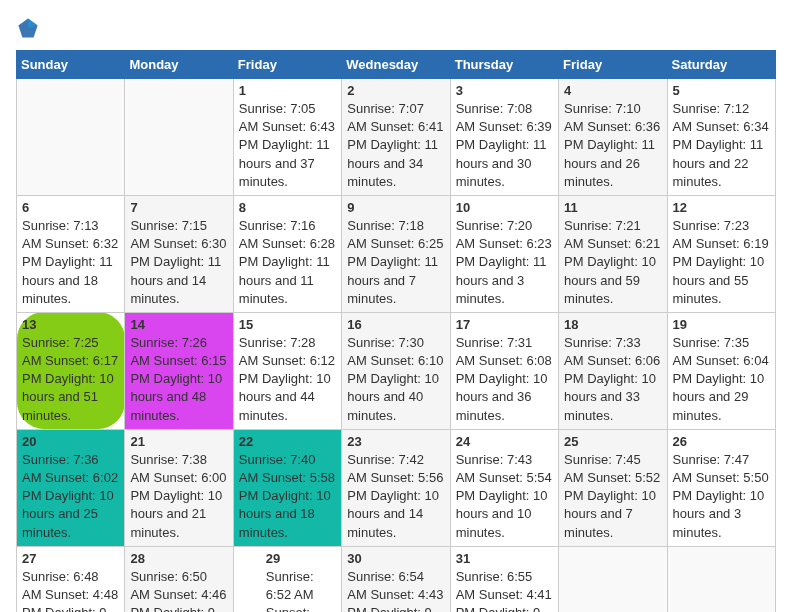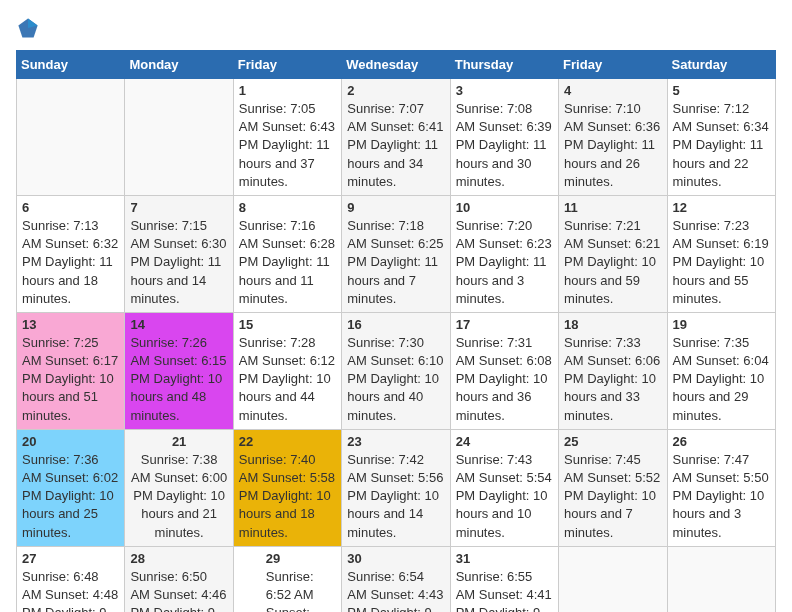--- a/index.html
+++ b/index.html
@@ -212,21 +212,21 @@
 Daylight: 10 hours and 59 minutes.</div>
         </td>
         <td style="background: rgb(255, 255, 255);">
           <span class="day-number">12</span>
           <div class="day-info">Sunrise: 7:23 AM
 Sunset: 6:19 PM
 Daylight: 10 hours and 55 minutes.</div>
         </td>
       </tr>
       <tr>
-        <td style="background: #f9a8d4;">
+        <td style="background: #84cc16; border-radius: 27px;">
           <span class="day-number">13</span>
           <div class="day-info">Sunrise: 7:25 AM
 Sunset: 6:17 PM
 Daylight: 10 hours and 51 minutes.</div>
         </td>
         <td style="background: #d946ef;">
           <span class="day-number">14</span>
           <div class="day-info">Sunrise: 7:26 AM
 Sunset: 6:15 PM
 Daylight: 10 hours and 48 minutes.</div>
@@ -256,33 +256,33 @@
 Daylight: 10 hours and 33 minutes.</div>
         </td>
         <td style="background: rgb(255, 255, 255);">
           <span class="day-number">19</span>
           <div class="day-info">Sunrise: 7:35 AM
 Sunset: 6:04 PM
 Daylight: 10 hours and 29 minutes.</div>
         </td>
       </tr>
       <tr>
-        <td style="background: #7dd3fc; margin-left: 10px;">
+        <td style="background: #14b8a6; margin-left: 10px;">
           <span class="day-number">20</span>
           <div class="day-info">Sunrise: 7:36 AM
 Sunset: 6:02 PM
 Daylight: 10 hours and 25 minutes.</div>
         </td>
-        <td style="background: rgb(245, 245, 245); text-align: center;">
+        <td style="background: rgb(245, 245, 245);">
           <span class="day-number">21</span>
           <div class="day-info">Sunrise: 7:38 AM
 Sunset: 6:00 PM
 Daylight: 10 hours and 21 minutes.</div>
         </td>
-        <td style="background: #eab308;">
+        <td style="background: #14b8a6;">
           <span class="day-number">22</span>
           <div class="day-info">Sunrise: 7:40 AM
 Sunset: 5:58 PM
 Daylight: 10 hours and 18 minutes.</div>
         </td>
         <td style="background: rgb(245, 245, 245);">
           <span class="day-number">23</span>
           <div class="day-info">Sunrise: 7:42 AM
 Sunset: 5:56 PM
 Daylight: 10 hours and 14 minutes.</div>

